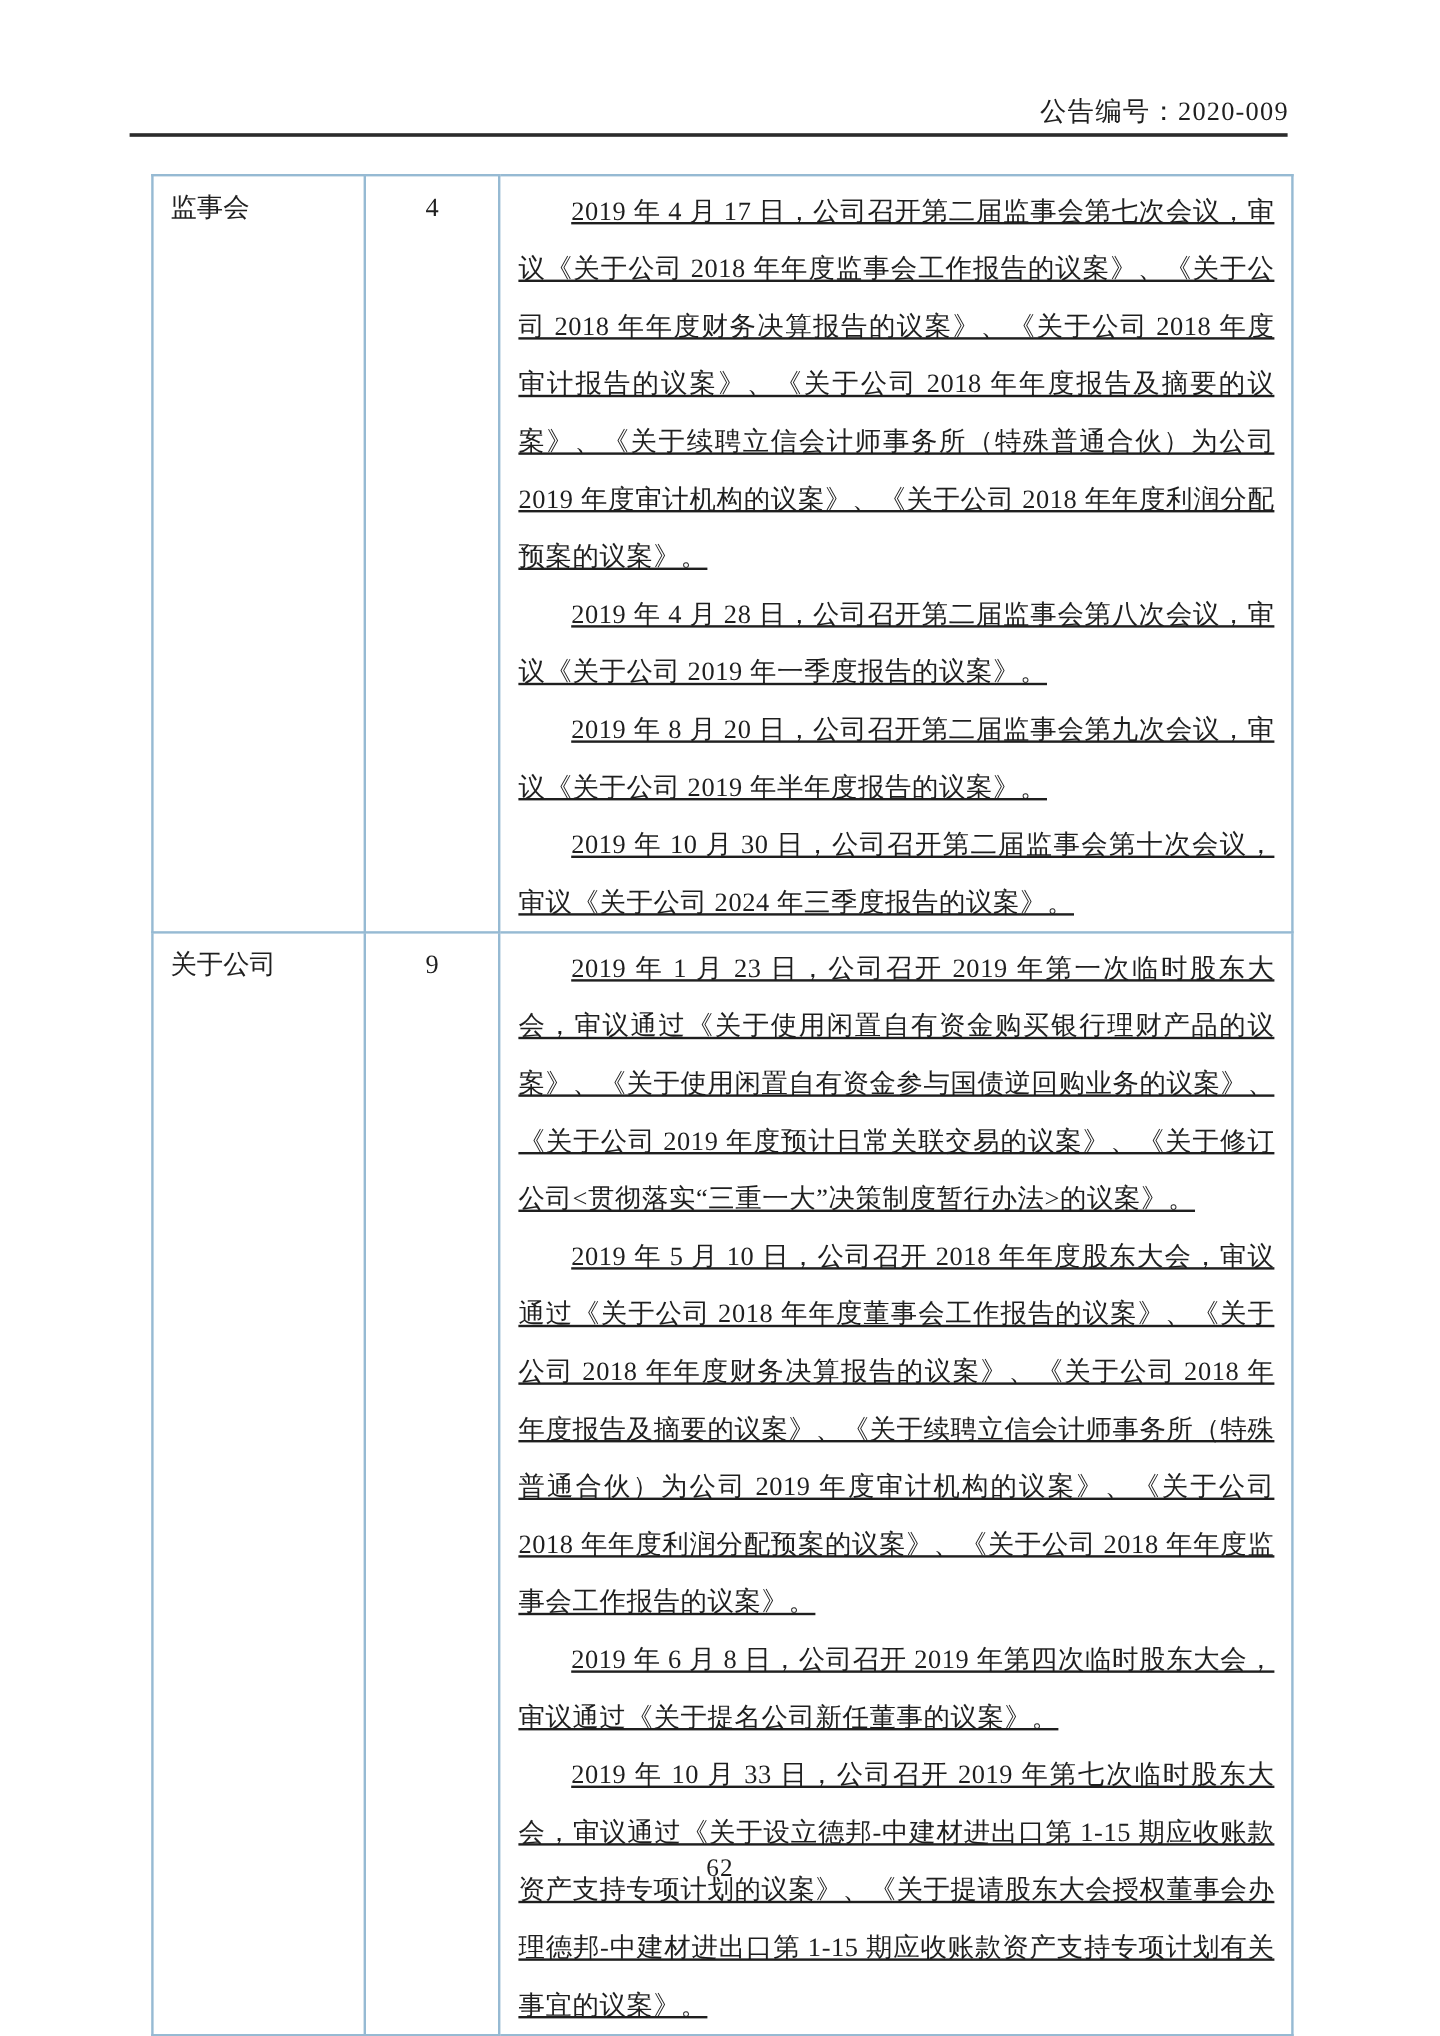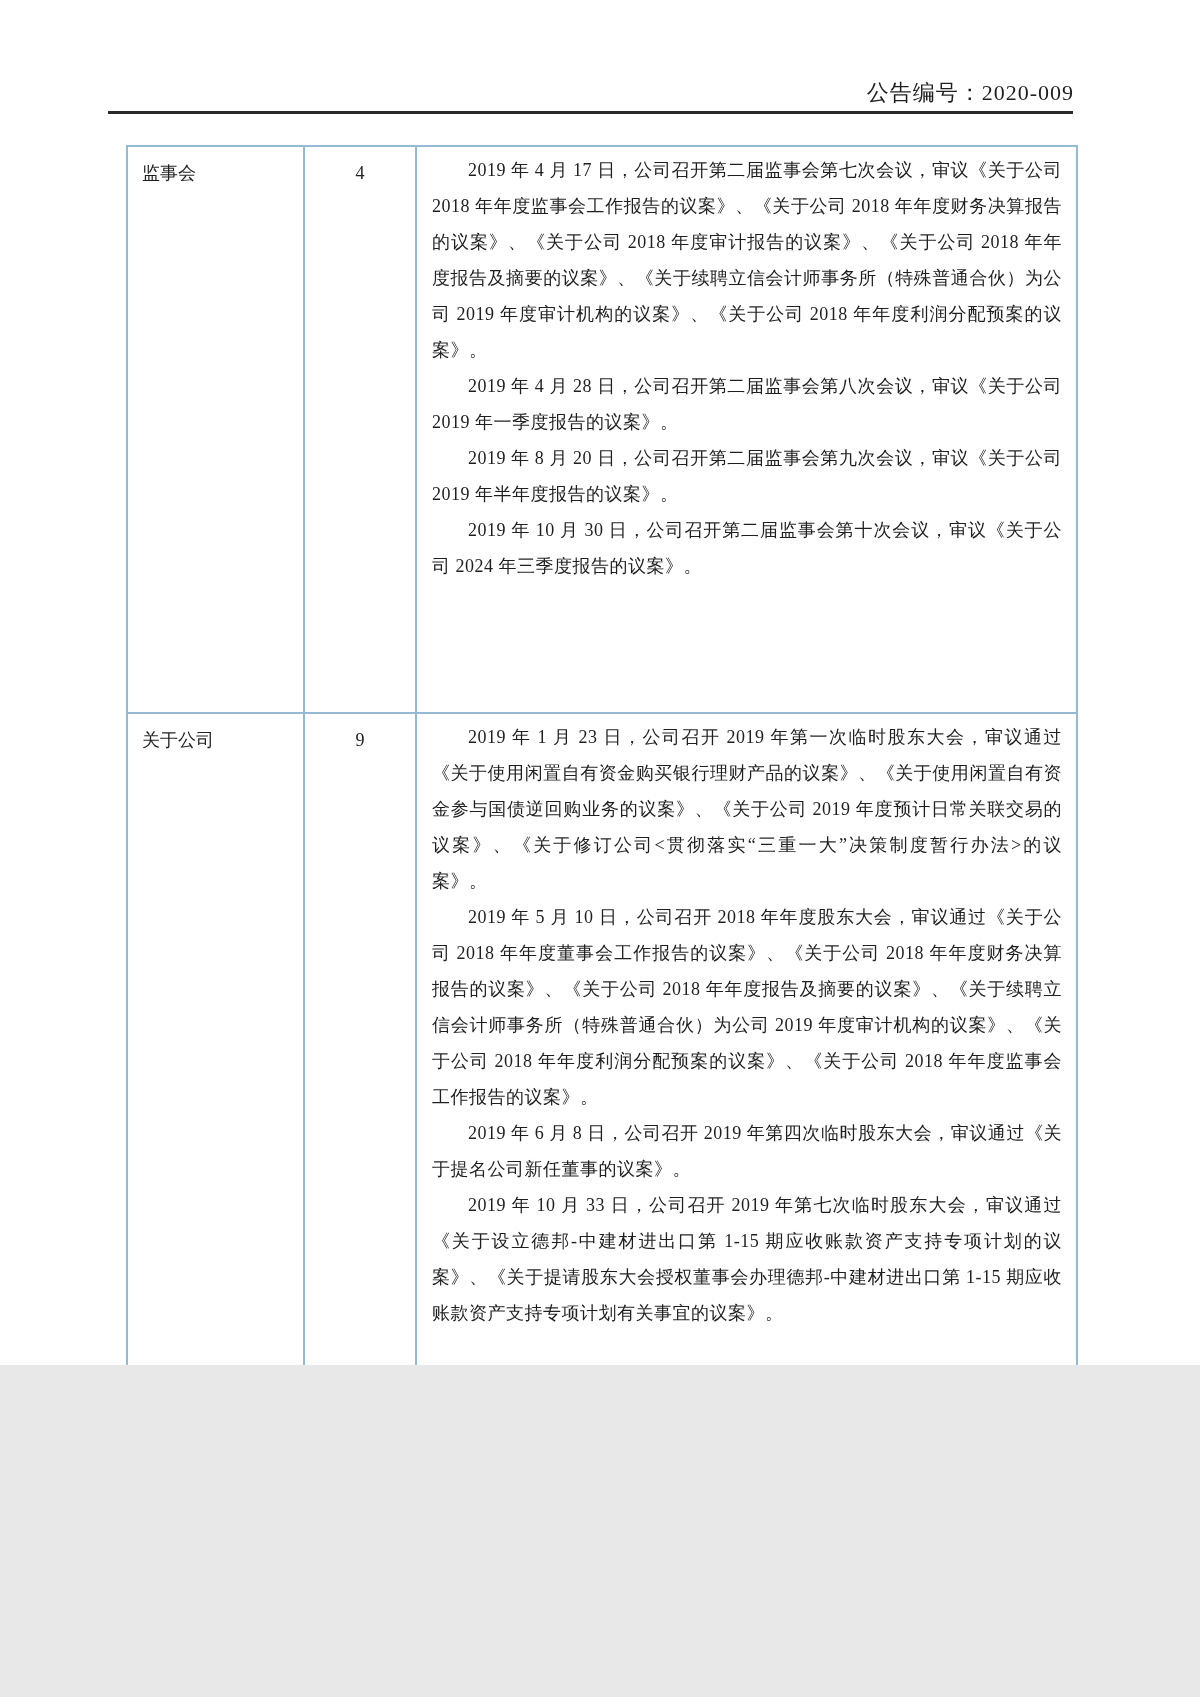--- a/index.html
+++ b/index.html
@@ -4,21 +4,21 @@
 <style>
   * { margin: 0; padding: 0; box-sizing: border-box; }
   html, body { background: #e8e8e8; }
   body {
     font-family: "Liberation Serif", "DejaVu Serif", serif;
     color: var(--text, #1f1f1f);
   }
   .page {
     position: relative;
     width: 1200px;
-    height: 1365px;
+    height: 1697px;
     margin: 0 auto;
     background: var(--page-bg, #ffffff);
     overflow: hidden;
   }
   .doc-no {
     position: absolute;
     top: 78px;
     right: 126px;
     font-size: 22px;
     letter-spacing: 1px;
@@ -36,43 +36,44 @@
     position: absolute;
     top: 145px;
     left: 126px;
     width: 950px;
     border-collapse: collapse;
     table-layout: fixed;
   }
   table.meeting-table td {
     border: 2px solid var(--table-border, #96bad3);
     vertical-align: top;
-    font-size: 18px;
+    font-size: 22px;
     background: #ffffff;
   }
   td.col-label {
     width: 177px;
     padding: 11px 8px 0 14px;
     line-height: 30px;
   }
   td.col-count {
     width: 112px;
     padding-top: 11px;
     text-align: center;
     line-height: 30px;
   }
   td.col-content {
     width: 661px;
     padding: 5px 14px 0 15px;
   }
   td.col-content p {
     text-indent: 2em;
     text-align: justify;
-    line-height: 36px;
+    line-height: 48px;
     letter-spacing: 0.5px;
+    text-decoration: underline;
   }
   tr.row-jianshihui td  { height: 567px; }
   tr.row-gudongdahui td { height: 800px; }
   .footer {
     position: absolute;
     top: 1544px;
     left: 0;
     width: 100%;
     text-align: center;
   }

